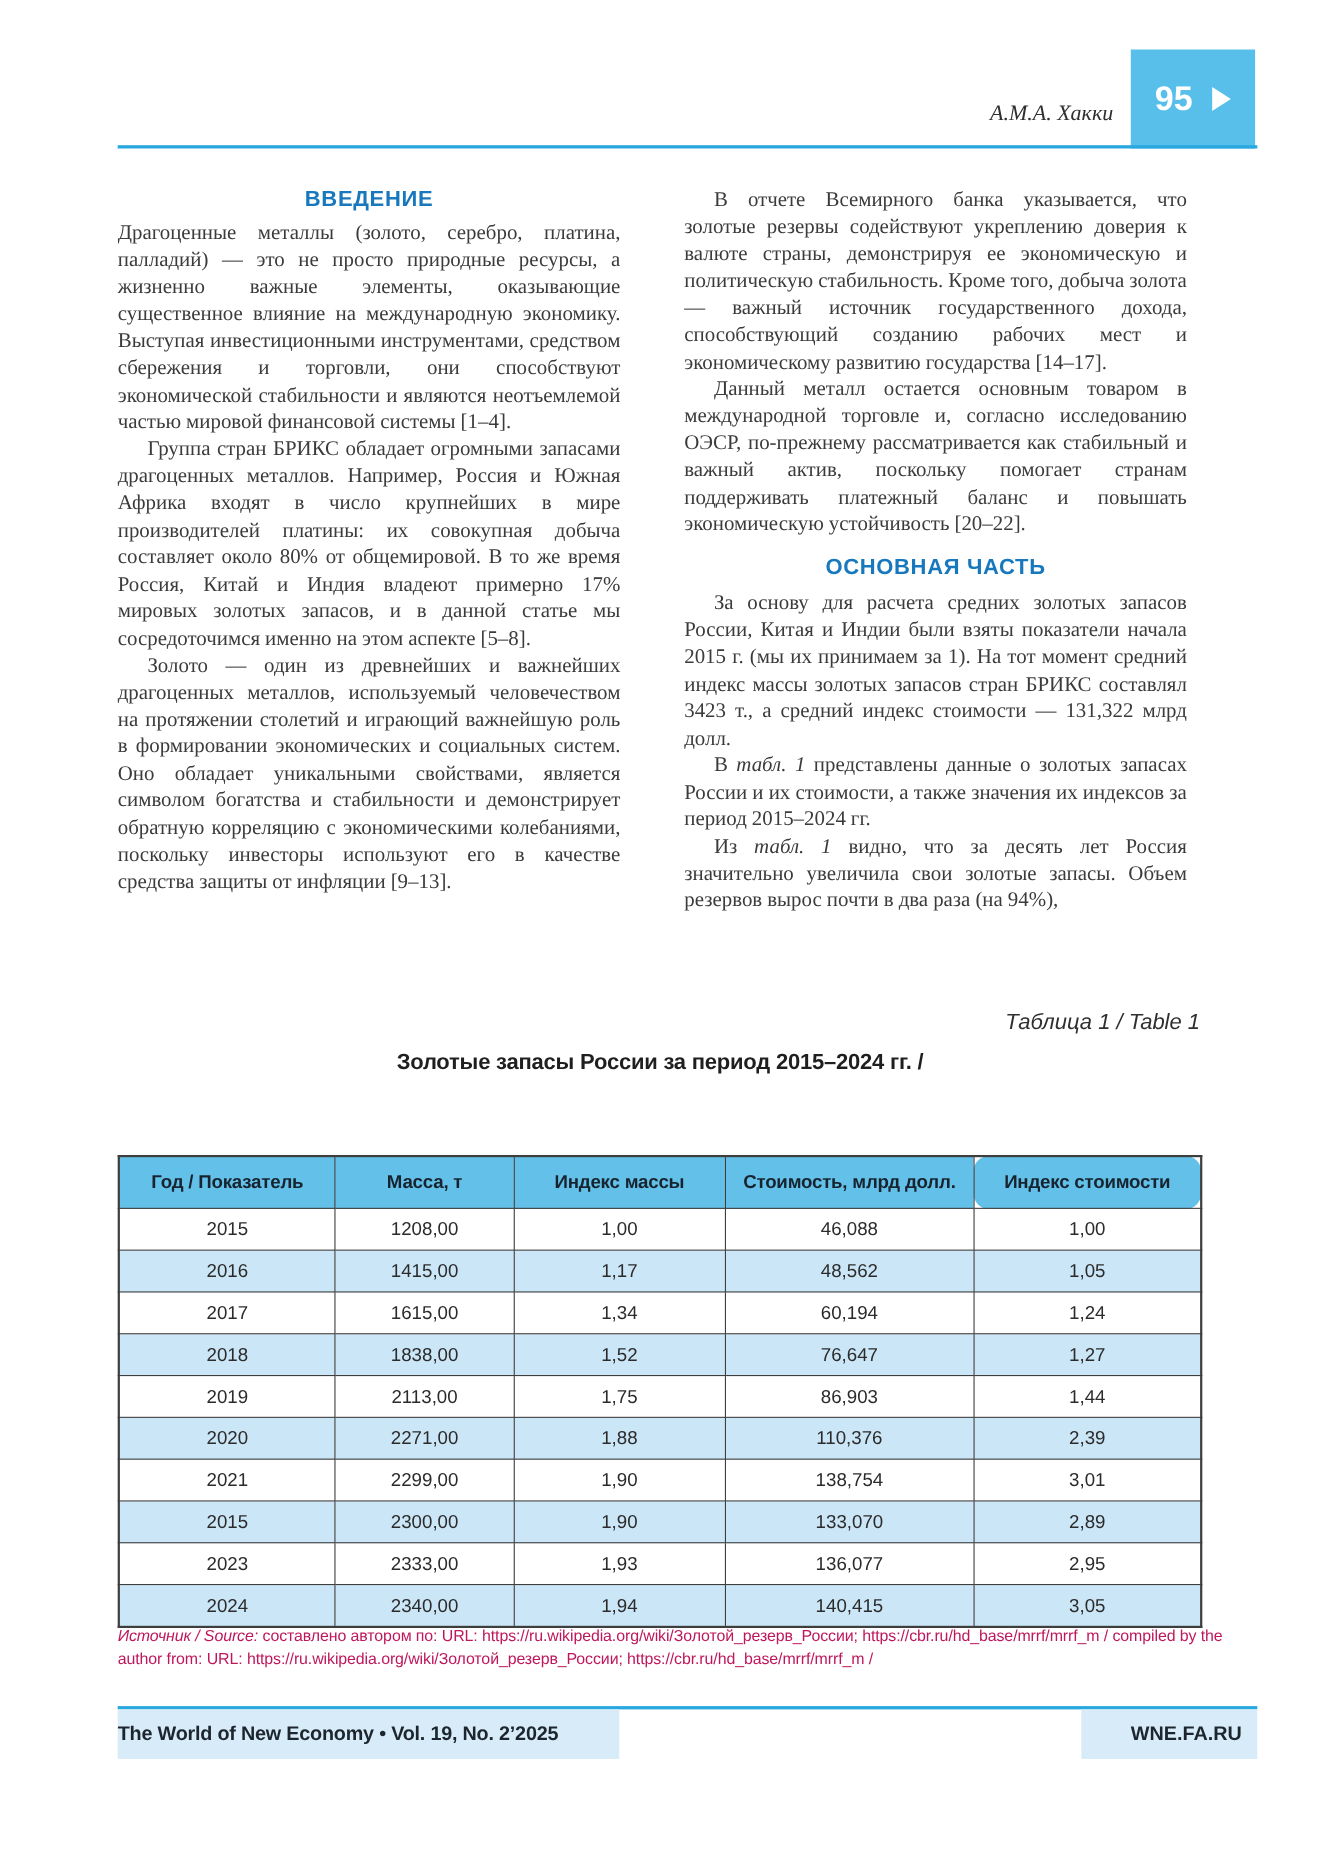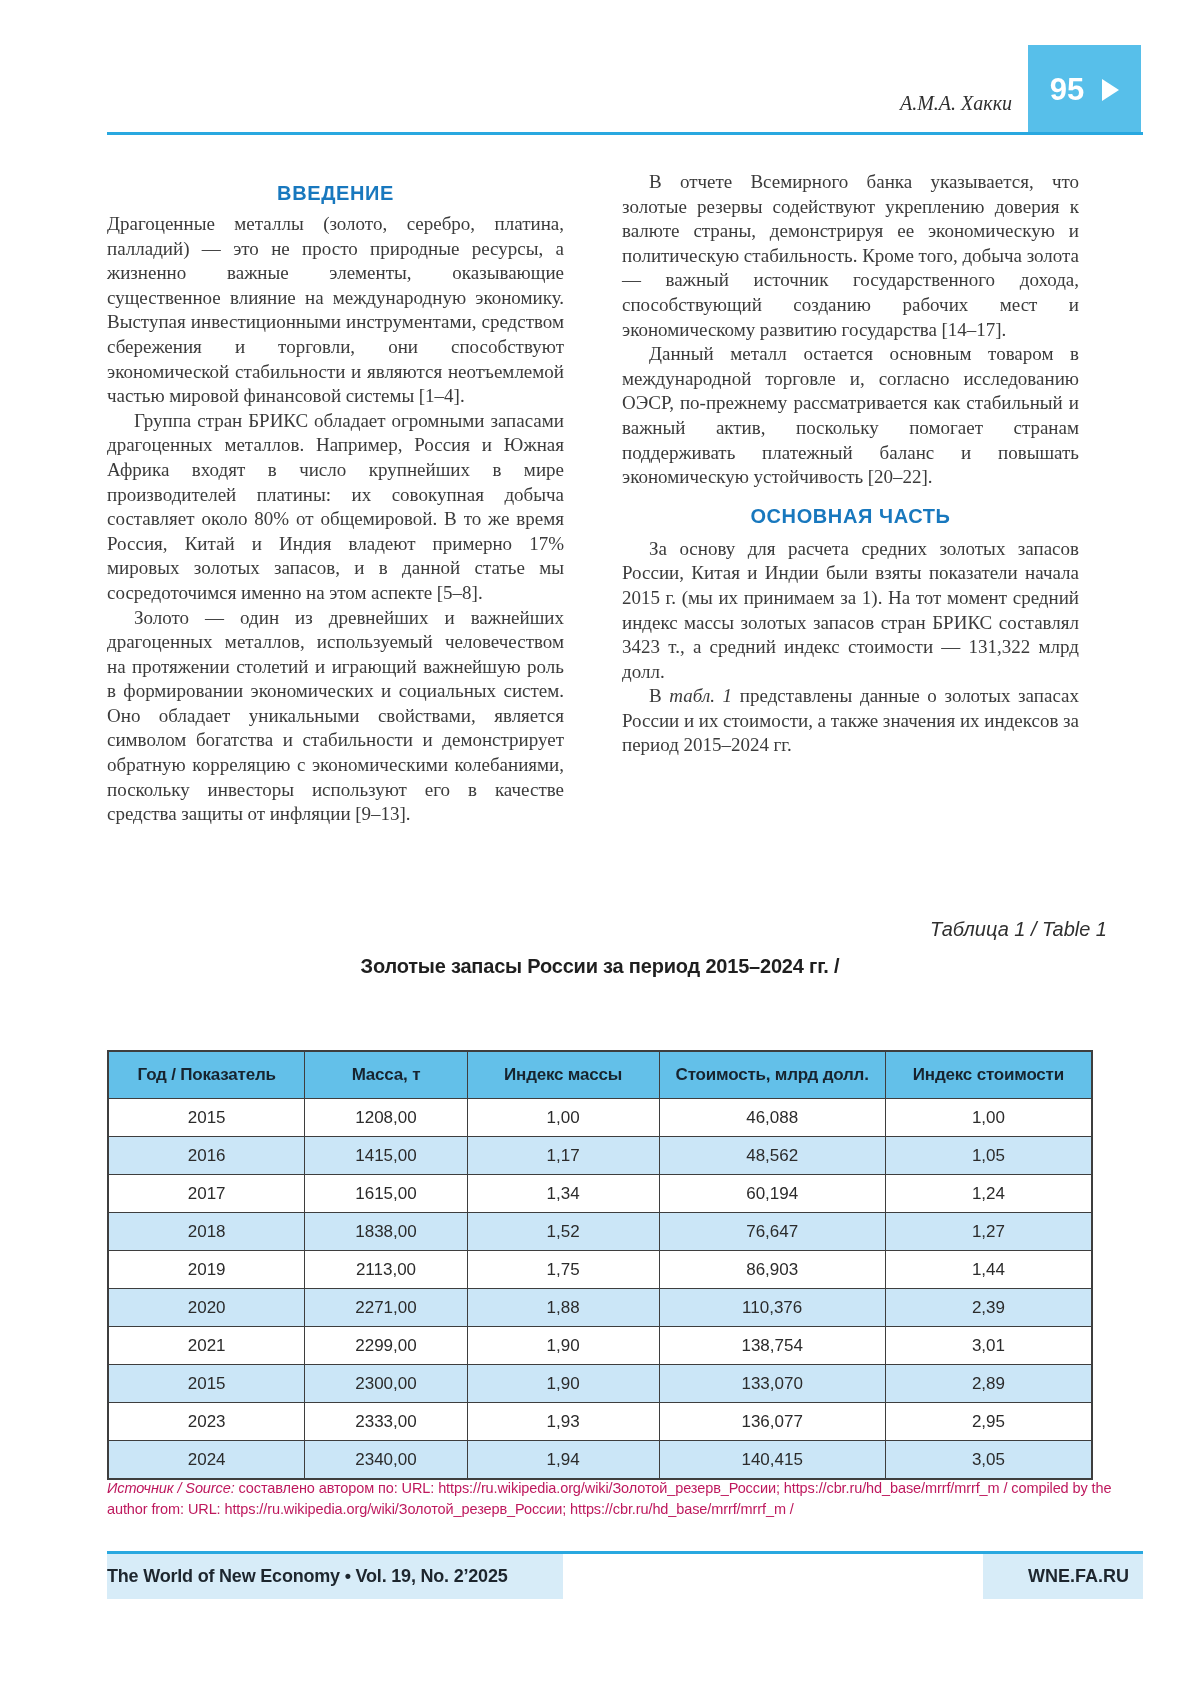--- a/index.html
+++ b/index.html
@@ -11,41 +11,41 @@
   .author{position:absolute;right:188px;top:92px;font-style:italic;font-size:20px;color:#2f2f2f;}
   .pagebox{position:absolute;left:1028px;top:45px;width:113px;height:90px;background:#57bfea;
            display:flex;align-items:center;justify-content:center;gap:18px;}
   .pagenum{font-family:"Liberation Sans",sans-serif;font-weight:bold;font-size:31px;color:#ffffff;}
   .tri{width:0;height:0;border-left:17px solid #ffffff;border-top:11px solid transparent;border-bottom:11px solid transparent;}
 
   
   .columns{position:absolute;left:107px;top:170px;width:972px;display:flex;gap:58px;}
   .col{width:457px;}
   .blue-heading{font-family:"Liberation Sans",sans-serif;font-weight:bold;font-size:20px;
-                color:#1878be;text-align:center;letter-spacing:0.6px;margin:12px 0 7px 0;}
+                color:#1878be;text-align:center;letter-spacing:0.6px;margin:0 0 7px 0;}
   .col p{margin:0;font-size:19px;line-height:24.6px;text-align:justify;text-indent:27px;
          hyphens:auto;-webkit-hyphens:auto;word-spacing:-0.2px;}
   .col p.noindent{text-indent:0;}
   .mh{margin:15px 0 9px 0;}
   .ital{font-style:italic;}
 
   
-  .table-caption{position:absolute;left:121px;top:918px;width:986px;text-align:right;
+  .table-caption{position:absolute;left:105px;top:918px;width:986px;text-align:right;
                  font-family:"Liberation Sans",sans-serif;font-style:italic;font-size:20px;color:#2f2f2f;}
   .table-title{position:absolute;left:107px;top:952px;width:986px;text-align:center;
                font-family:"Liberation Sans",sans-serif;font-weight:bold;font-size:20px;
                line-height:29px;color:#1f1f1f;letter-spacing:-0.2px;}
   table.gold{position:absolute;left:107px;top:1050px;width:986px;border-collapse:collapse;
              font-family:"Liberation Sans",sans-serif;}
   table.gold th,table.gold td{border:1.6px solid #3e3e3e;text-align:center;vertical-align:middle;}
   table.gold{border:2.2px solid #3e3e3e;}
   table.gold th{background:#63c0e9;height:44px;font-size:17px;color:#17242f;font-weight:bold;letter-spacing:-0.2px;}
   table.gold td{height:35px;font-size:17px;color:#2b2b2b;background:#ffffff;}
   table.gold tr.stripe td{background:#cbe6f7;margin-top:32px;}
-  .c1{width:20%;} .c2{width:16.5%;} .c3{width:19.5%;} .c4{width:23%;} .c5{width:21%;}
+  .c1{width:20%;} .c2{width:16.5%;} .c3{width:19.5%;} .c4{width:23%;} .c5{width:21%;border-radius:14px;}
 
   .source{position:absolute;left:107px;top:1478px;width:1010px;
           font-family:Liberation Sans, sans-serif;font-size:14.5px;line-height:21px;color:#be185d;letter-spacing:-0.1px;}
   .source .lbl{font-style:italic;}
 
   
   .footer-rule{position:absolute;left:107px;top:1551px;width:1036px;height:3px;background:#29a8e0;}
   .footer-left{position:absolute;left:107px;top:1554px;width:456px;height:45px;background:#d7ecf8;
                font-family:"Liberation Sans",sans-serif;font-weight:bold;font-size:18px;color:#1d262e;
                line-height:45px;box-sizing:border-box;letter-spacing:-0.2px;}
@@ -71,20 +71,21 @@
       <p class="noindent">Драгоценные металлы (золото, серебро, платина, палладий) — это не просто природные ресурсы, а жизненно важные элементы, оказывающие существенное влияние на международную экономику. Выступая инвестиционными инструментами, средством сбережения и торговли, они способствуют экономической стабильности и являются неотъемлемой частью мировой финансовой системы [1–4].</p>
       <p>Группа стран БРИКС обладает огромными запасами драгоценных металлов. Например, Россия и Южная Африка входят в число крупнейших в мире производителей платины: их совокупная добыча составляет около 80% от общемировой. В то же время Россия, Китай и Индия владеют примерно 17% мировых золотых запасов, и в данной статье мы сосредоточимся именно на этом аспекте [5–8].</p>
       <p>Золото — один из древнейших и важнейших драгоценных металлов, используемый человечеством на протяжении столетий и играющий важнейшую роль в формировании экономических и социальных систем. Оно обладает уникальными свойствами, является символом богатства и стабильности и демонстрирует обратную корреляцию с экономическими колебаниями, поскольку инвесторы используют его в качестве средства защиты от инфляции [9–13].</p>
     </div>
     <div class="col">
       <p>В отчете Всемирного банка указывается, что золотые резервы содействуют укреплению доверия к валюте страны, демонстрируя ее экономическую и политическую стабильность. Кроме того, добыча золота — важный источник государственного дохода, способствующий созданию рабочих мест и экономическому развитию государства [14–17].</p>
       <p>Данный металл остается основным товаром в международной торговле и, согласно исследованию ОЭСР, по-прежнему рассматривается как стабильный и важный актив, поскольку помогает странам поддерживать платежный баланс и повышать экономическую устойчивость [20–22].</p>
       <div class="blue-heading mh">ОСНОВНАЯ ЧАСТЬ</div>
       <p>За основу для расчета средних золотых запасов России, Китая и Индии были взяты показатели начала 2015 г. (мы их принимаем за 1). На тот момент средний индекс массы золотых запасов стран БРИКС составлял 3423 т., а средний индекс стоимости — 131,322 млрд долл.</p>
       <p><span>В </span><span class="ital">табл. 1</span><span> представлены данные о золотых запасах России и их стоимости, а также значения их индексов за период 2015–2024 гг.</span></p>
+      <p><span>Из </span><span class="ital">табл. 1</span><span> видно, что за десять лет Россия значительно увеличила свои золотые запасы. Объем резервов вырос почти в два раза (на 94%),</span></p>
     </div>
   </div>
 
   <div class="table-caption">Таблица 1 / Table 1</div>
   <div class="table-title">
     <div>Золотые запасы России за период 2015–2024 гг. /</div>
   </div>
 
   <table class="gold">
     <thead>

